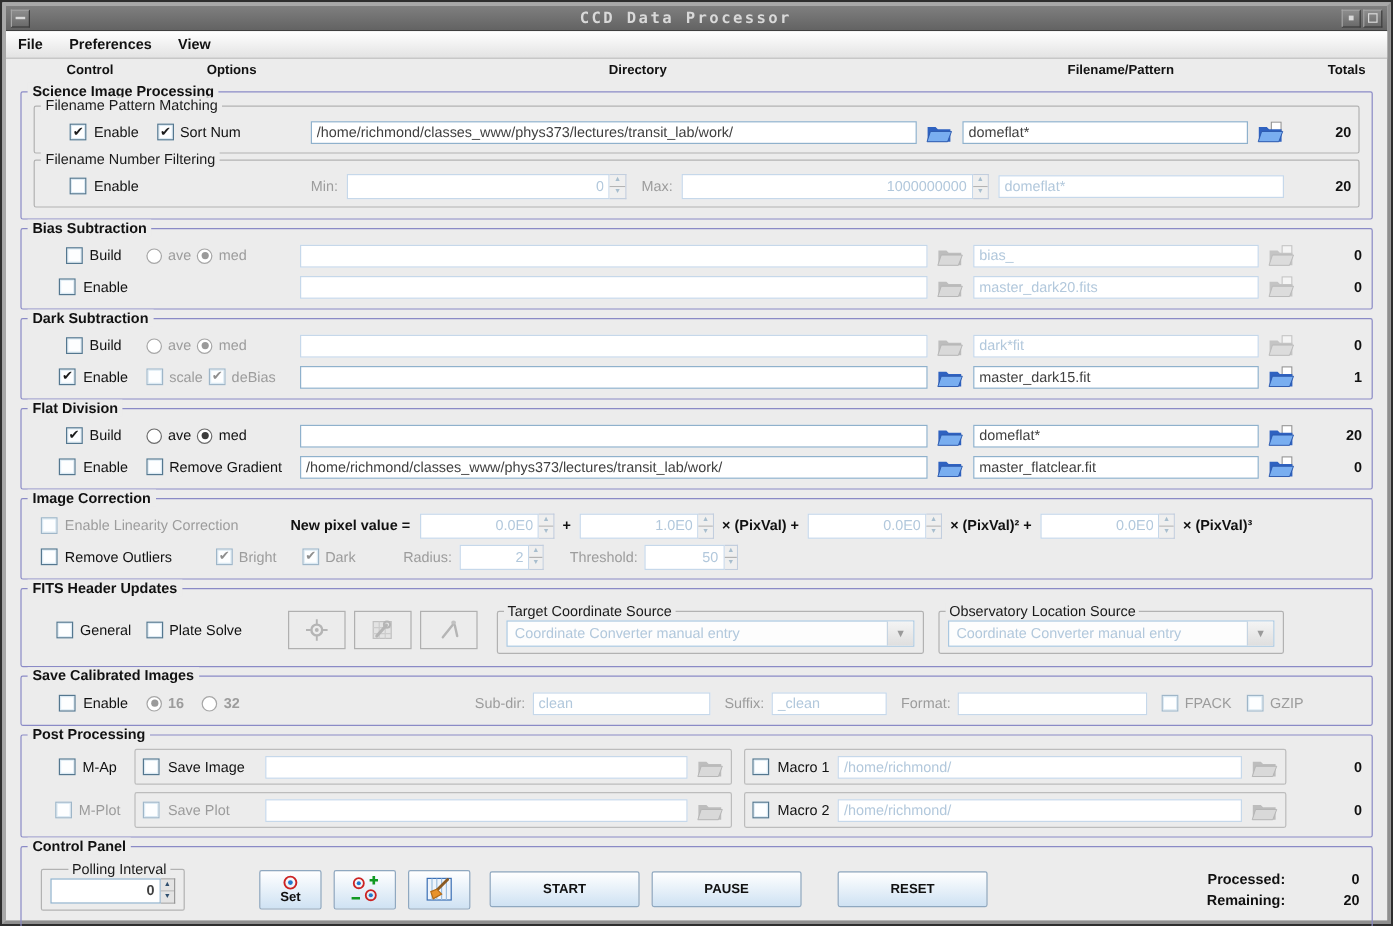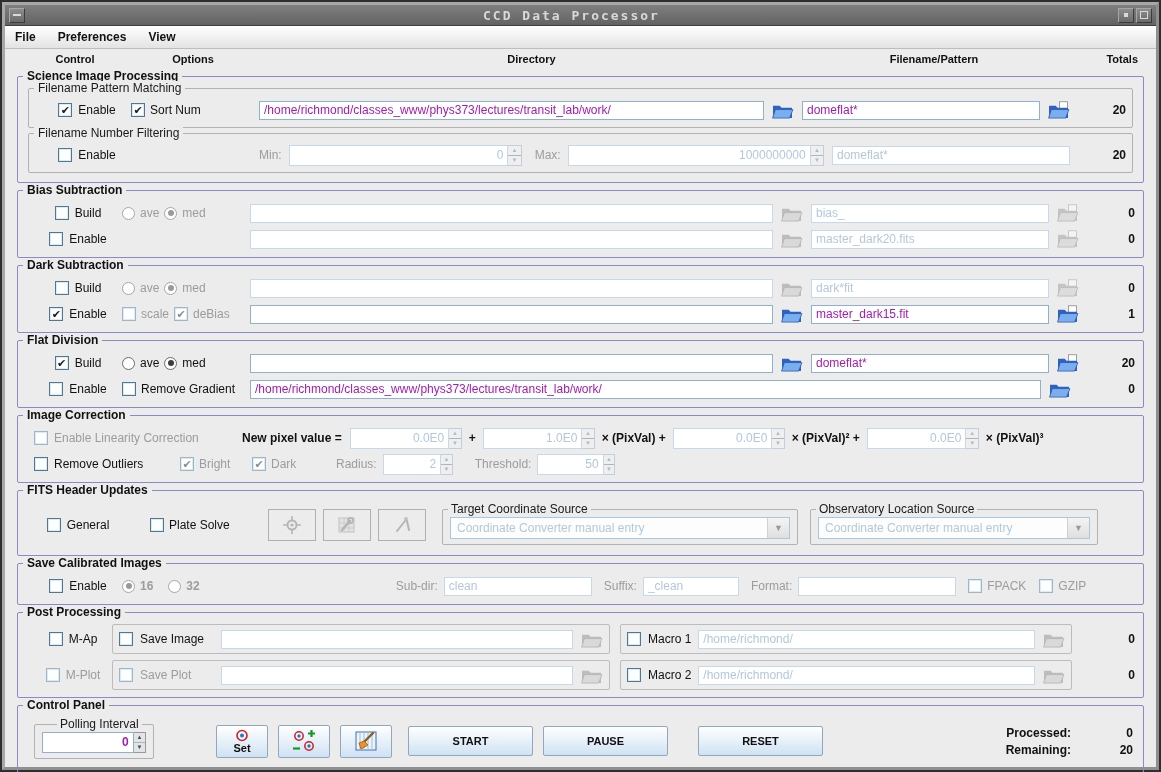--- a/index.html
+++ b/index.html
@@ -65,21 +65,21 @@
   .cb.coff { border-color:#9fb6c8; }
   .cb.coff.on::after { color:#8f8f8f; }
   .rad { width:13px; height:13px; border-radius:50%; background:#fff; border:1px solid #6b6b6b;
          display:inline-flex; align-items:center; justify-content:center; flex:0 0 auto; }
   .rad.on::after { content:""; width:6px; height:6px; border-radius:50%; background:#3c3c3c; }
   .rad.roff { border-color:#a6a6a6; }
   .rad.roff.on::after { background:#9a9a9a; }
 
   
   .tf { height:19px; border:1px solid #8fb1cc; background:#fff; padding:0 4px;
-        font:12px "Liberation Sans",sans-serif; color:#a21caf; width:100%; }
+        font:12px "Liberation Sans",sans-serif; color:#404040; width:100%; }
   .tf.off { border-color:#c6d8ea; color:#b2c8dc; }
   .tf.num { text-align:right; }
   .grow { flex:1; }
 
   
   .spn { display:inline-flex; align-items:stretch; height:21px; flex:0 0 auto; }
   .spn .tf { height:100%; }
   .sbtns { width:14px; display:flex; flex-direction:column; border:1px solid #9a9a9a; border-left:none; }
   .sb { flex:1; background:#e4e4e4; display:flex; align-items:center; justify-content:center;
         font-size:6px; color:#2f4f6f; }
@@ -376,20 +376,26 @@
         <span class="opt">
           <span class="cb"></span>
           <span class="lbl">Remove Gradient</span>
         </span>
         <span class="dirzone">
           <input class="tf grow" value="/home/richmond/classes_www/phys373/lectures/transit_lab/work/" style="">
           <svg class="fold" viewBox="0 0 24 20">
                 <use href="#folderB"></use>
               </svg>
         </span>
+        <span class="patwrap">
+          <input class="tf grow" value="master_flatclear.fit" style="">
+          <svg class="fold" viewBox="0 0 24 20">
+                <use href="#folderBF"></use>
+              </svg>
+        </span>
         <span class="tot">0</span>
       </div>
     </div>
 
     <div class="grp">
       <span class="leg">Image Correction</span>
       <div class="row">
         <span style="width:208px; display:flex; align-items:center; gap:6px; flex:0 0 auto;">
           <span class="cb coff"></span>
           <span class="lbl dim">Enable Linearity Correction</span>
@@ -460,21 +466,21 @@
       </div>
     </div>
 
     <div class="grp">
       <span class="leg">FITS Header Updates</span>
       <div class="row" style="height:50px;">
         <span class="ctrl">
               <span class="cb"></span>
           <span class="lbl">General</span>
             </span>
-        <span class="opt" style="width:118px;margin-left:28px;">
+        <span class="opt" style="width:118px;">
               <span class="cb"></span>
           <span class="lbl">Plate Solve</span>
             </span>
         <span class="flatbtn">
           <svg width="22" height="20" viewBox="0 0 22 20">
             <circle cx="11" cy="10" r="4.5" fill="none" stroke="#b5b5b5" stroke-width="2"></circle>
             <circle cx="11" cy="10" r="1.6" fill="#b5b5b5"></circle>
             <path d="M11 1v4 M11 15v4 M2 10h4 M16 10h4" stroke="#b5b5b5" stroke-width="1.6"></path>
           </svg>
         </span>

